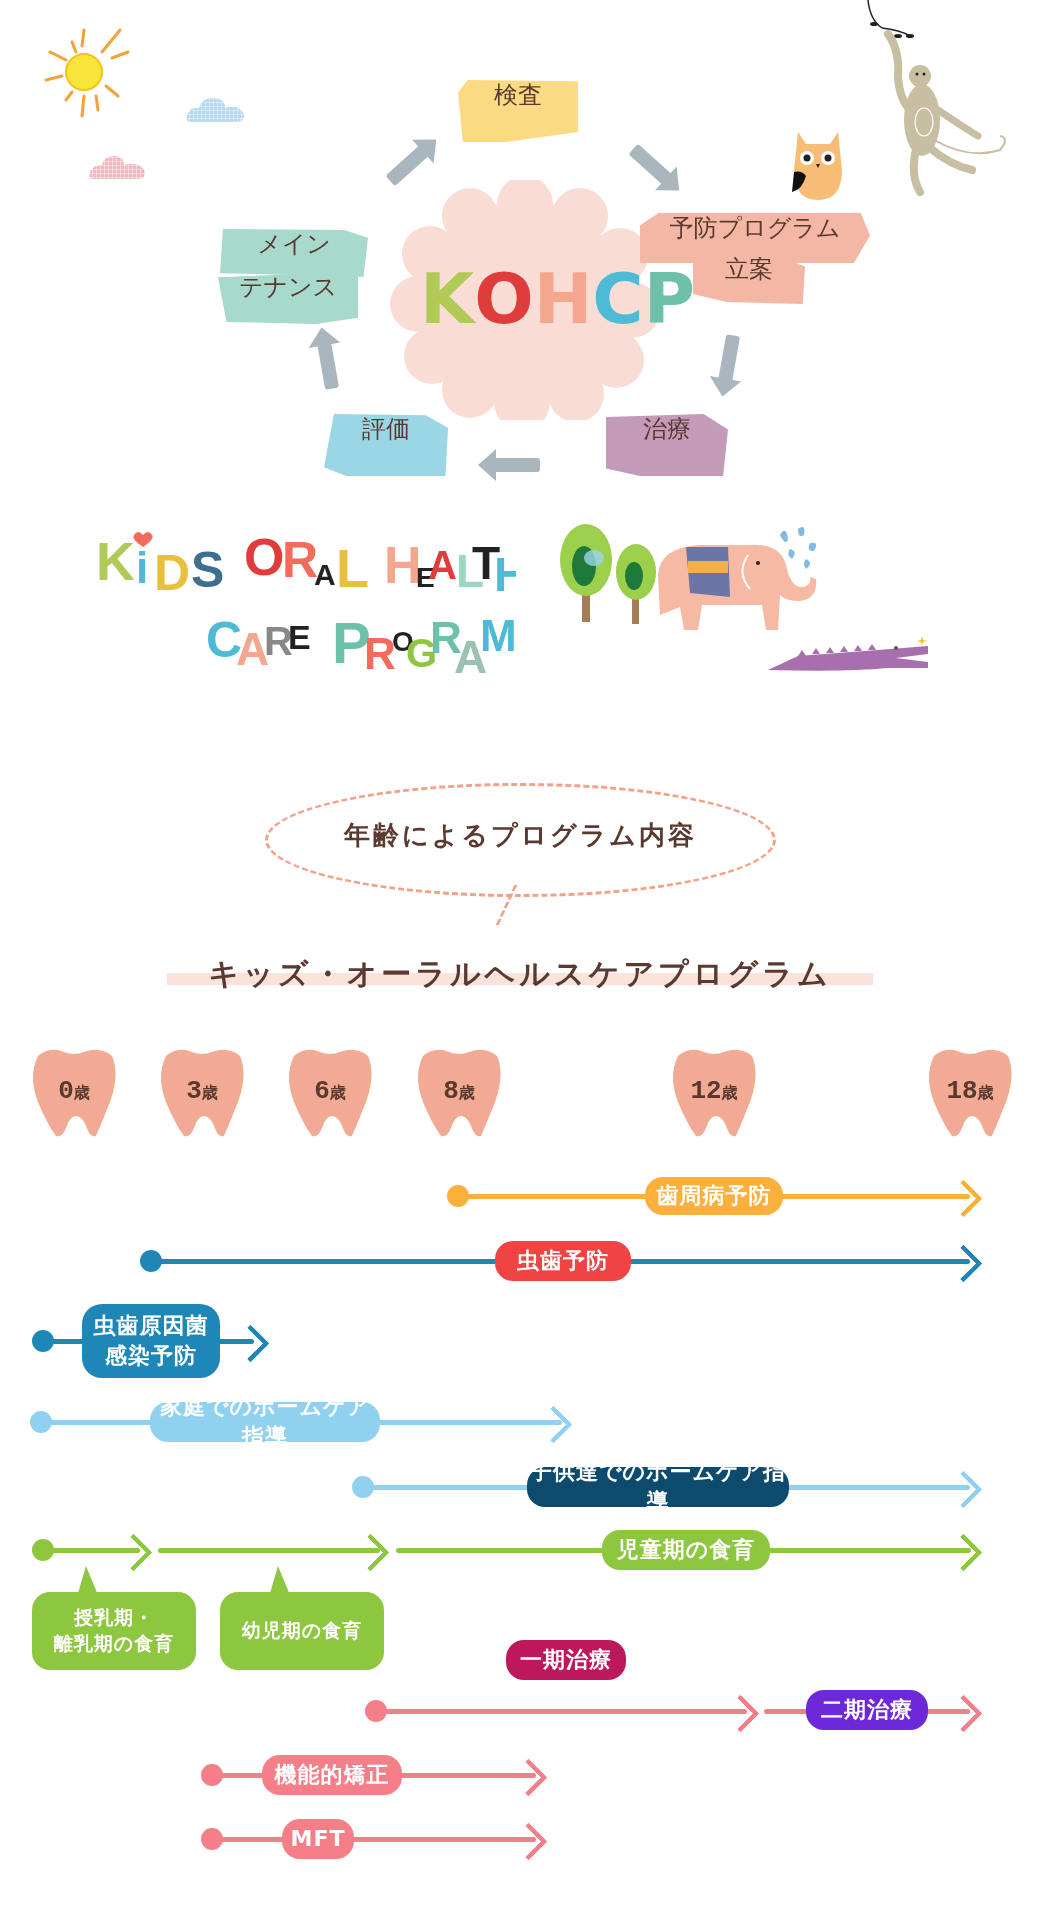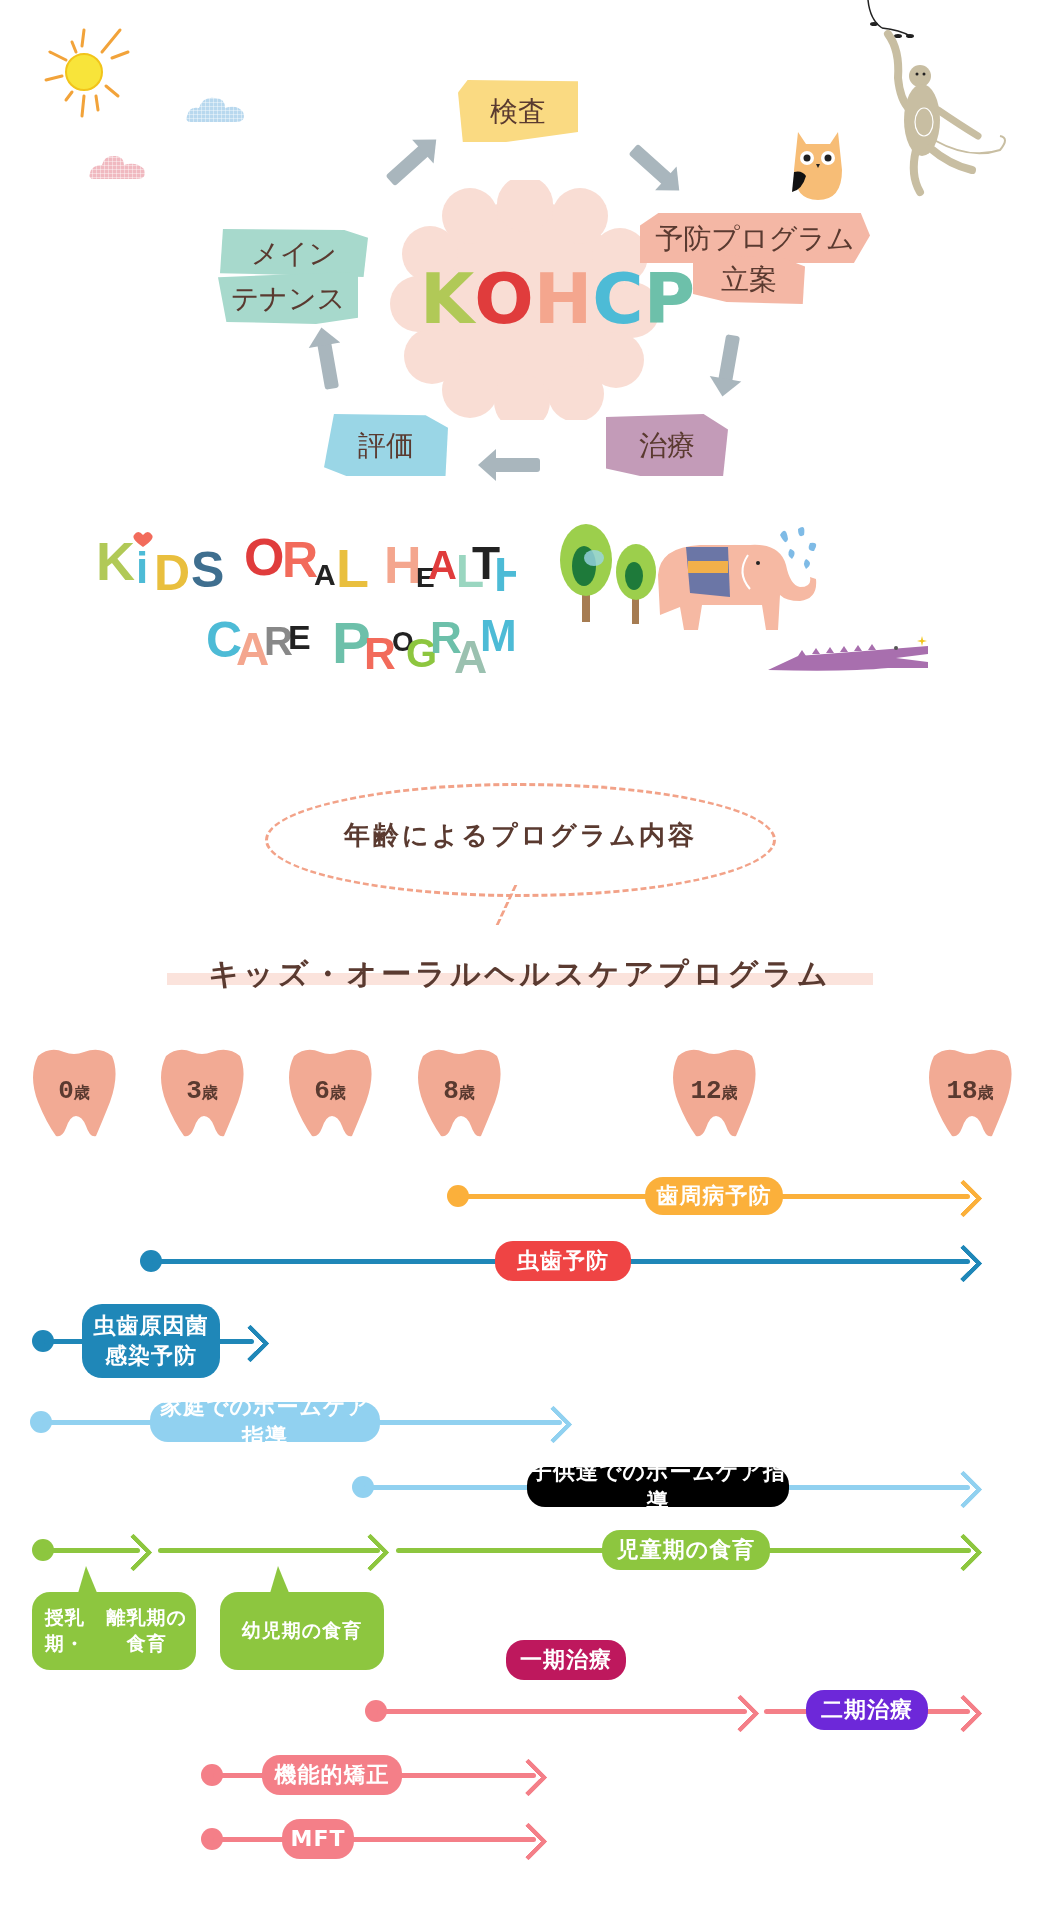--- a/index.html
+++ b/index.html
@@ -1,18 +1,18 @@
 <!DOCTYPE html>
 <html><head>
 <meta charset="utf-8">
 <style>
   html,body{margin:0;padding:0;background:#fff;}
   body{width:1040px;height:1920px;position:relative;overflow:hidden;font-family:"DejaVu Sans","Liberation Sans",sans-serif;color:#5a3a30;}
   .abs{position:absolute;}
-  .tag{position:absolute;display:flex;align-items:center;justify-content:center;font-size:28px;color:#5a3a30;text-align:center;line-height:1.25;}
+  .tag{position:absolute;display:flex;justify-content:center;font-size:24px;color:#5a3a30;text-align:center;line-height:1.25;}
   .t-kensa{left:458px;top:80px;width:120px;height:62px;background:#fada82;clip-path:polygon(8% 0,100% 2%,100% 84%,40% 100%,4% 100%,0 20%);}
   .t-plan1{left:640px;top:213px;width:230px;height:50px;background:#f4b7a5;clip-path:polygon(8% 0,96% 0,100% 45%,93% 100%,0 100%,0 25%);}
   .t-plan2{left:693px;top:254px;width:112px;height:50px;background:#f4b7a5;clip-path:polygon(0 0,80% 8%,100% 25%,98% 100%,30% 96%,0 80%);}
   .t-chiryo{left:606px;top:414px;width:122px;height:62px;background:#c39bb8;clip-path:polygon(0 5%,80% 0,100% 25%,96% 100%,28% 100%,0 88%);}
   .t-hyoka{left:324px;top:414px;width:124px;height:62px;background:#9ad6e6;clip-path:polygon(8% 0,82% 2%,100% 22%,98% 100%,18% 100%,0 86%);}
   .t-main1{left:220px;top:229px;width:148px;height:48px;background:#a7d9cc;clip-path:polygon(2% 0,84% 2%,100% 18%,97% 100%,0 92%);}
   .t-main2{left:218px;top:272px;width:140px;height:52px;background:#a7d9cc;clip-path:polygon(0 10%,95% 0,100% 0,100% 88%,70% 100%,6% 96%);}
   .cloud-cookie{position:absolute;left:390px;top:180px;width:270px;height:240px;}
   .kohcp{position:absolute;left:420px;top:258px;width:220px;height:80px;font-size:70px;letter-spacing:-2px;font-weight:bold;display:flex;gap:2px;}
   .gray-arrow{position:absolute;width:48px;height:14px;background:#a9b6bd;border-radius:3px;}
@@ -295,35 +295,35 @@
   <div class="row-dot" style="left:30px;top:1411px;background:#91d1f0"></div>
   <div class="row-line" style="left:42px;top:1420px;width:520px;background:#91d1f0"></div>
   <div class="row-arrow" style="left:540px;top:1411px;border-color:#91d1f0"></div>
   <div class="pill" style="left:150px;top:1402px;width:230px;height:40px;background:#91d1f0">家庭でのホームケア指導</div>
 </div>
 
 <div>
   <div class="row-dot" style="left:352px;top:1476px;background:#91d1f0"></div>
   <div class="row-line" style="left:364px;top:1485px;width:606px;background:#91d1f0"></div>
   <div class="row-arrow" style="left:950px;top:1476px;border-color:#91d1f0"></div>
-  <div class="pill" style="left:527px;top:1467px;width:262px;height:40px;background:#000000">子供達でのホームケア指導</div>
+  <div class="pill" style="left:527px;top:1467px;width:262px;height:40px;background:#0c4a6e">子供達でのホームケア指導</div>
 </div>
 
 <div>
   <div class="row-dot" style="left:32px;top:1539px;background:#8dc63f"></div>
   <div class="row-line" style="left:44px;top:1548px;width:96px;background:#8dc63f"></div>
   <div class="row-arrow" style="left:120px;top:1539px;border-color:#8dc63f"></div>
   <div class="row-line" style="left:158px;top:1548px;width:222px;background:#8dc63f"></div>
   <div class="row-arrow" style="left:357px;top:1539px;border-color:#8dc63f"></div>
   <div class="row-line" style="left:396px;top:1548px;width:575px;background:#8dc63f"></div>
   <div class="row-arrow" style="left:950px;top:1539px;border-color:#8dc63f"></div>
   <div class="pill" style="left:602px;top:1530px;width:168px;height:40px;background:#8dc63f">児童期の食育</div>
 
   <div class="callout-tail" style="left:76px;top:1566px"></div>
-  <div class="pill" style="left:32px;top:1592px;width:164px;height:78px;background:#8dc63f;flex-direction:row;border-radius:18px;font-size:19px">
+  <div class="pill" style="left:32px;top:1592px;width:164px;height:78px;background:#8dc63f;flex-direction:column;border-radius:18px;font-size:19px">
     <span>授乳期・</span>
     <span>離乳期の食育</span>
   </div>
   <div class="callout-tail" style="left:268px;top:1566px"></div>
   <div class="pill" style="left:220px;top:1592px;width:164px;height:78px;background:#8dc63f;border-radius:18px;font-size:19px">幼児期の食育</div>
 </div>
 
 <div>
   <div class="row-dot" style="left:365px;top:1700px;background:#f47f88"></div>
   <div class="row-line" style="left:377px;top:1709px;width:370px;background:#f47f88"></div>

